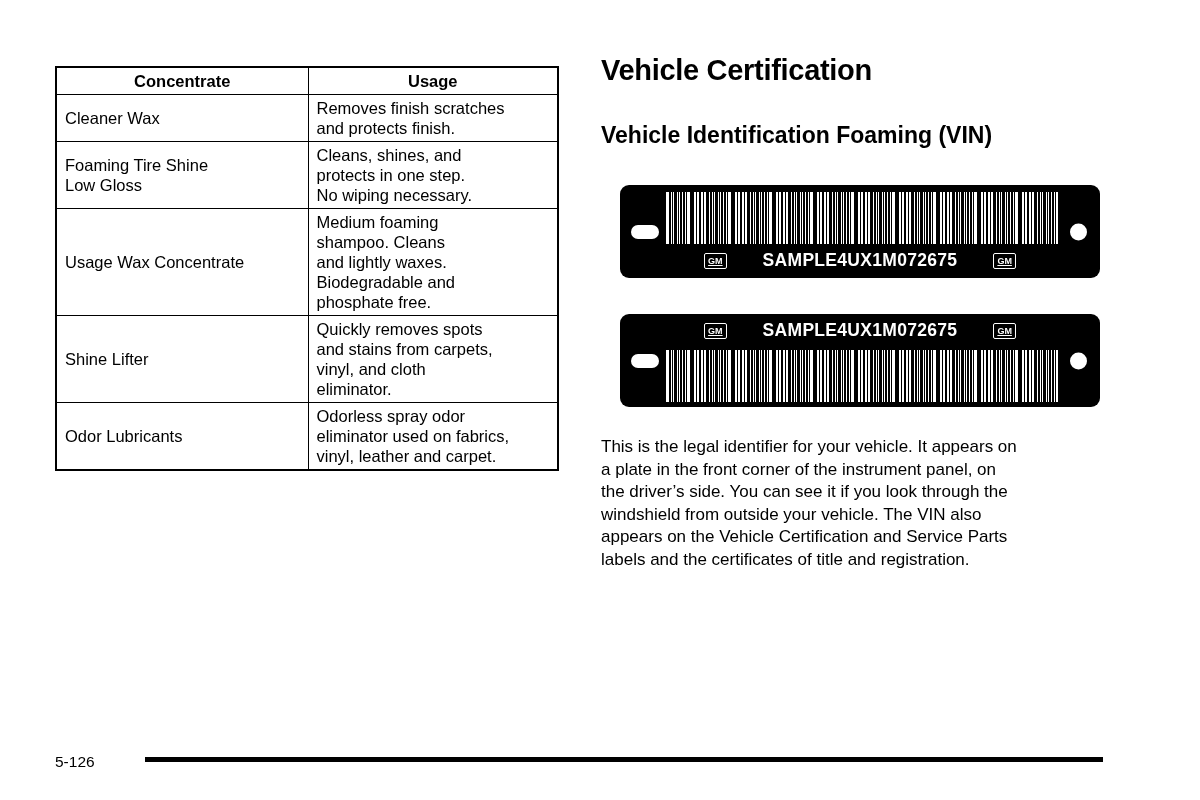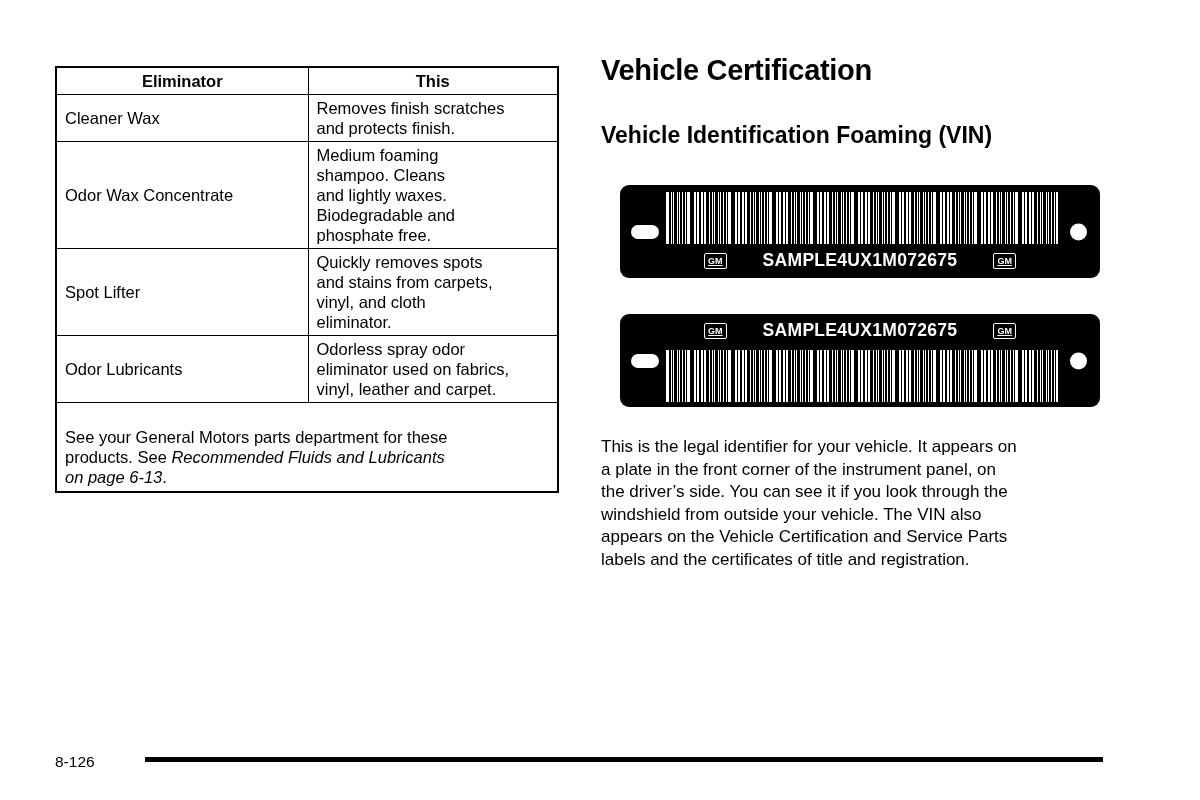--- a/index.html
+++ b/index.html
@@ -103,57 +103,57 @@
   }
 </style>
 </head>
 <body>
 
 <div>
 
   <table class="products-table">
     <thead>
       <tr>
-        <th>Eliminator</th>
-        <th>This</th>
+        <th>Concentrate</th>
+        <th>Usage</th>
       </tr>
     </thead>
     <tbody>
       <tr>
         <td class="desc">Cleaner Wax</td>
         <td class="usage">Removes finish scratches
 and protects finish.</td>
       </tr>
       <tr>
-        <td class="desc">Odor Wax Concentrate</td>
+        <td class="desc">Foaming Tire Shine
+Low Gloss</td>
+        <td class="usage">Cleans, shines, and
+protects in one step.
+No wiping necessary.</td>
+      </tr>
+      <tr>
+        <td class="desc">Usage Wax Concentrate</td>
         <td class="usage">Medium foaming
 shampoo. Cleans
 and lightly waxes.
 Biodegradable and
 phosphate free.</td>
       </tr>
       <tr>
-        <td class="desc">Spot Lifter</td>
+        <td class="desc">Shine Lifter</td>
         <td class="usage">Quickly removes spots
 and stains from carpets,
 vinyl, and cloth
 eliminator.</td>
       </tr>
       <tr>
         <td class="desc">Odor Lubricants</td>
         <td class="usage">Odorless spray odor
 eliminator used on fabrics,
 vinyl, leather and carpet.</td>
-      </tr>
-      <tr>
-        <td class="footer-note" colspan="2">
-          <span>See your General Motors parts department for these
-products. See </span><span class="italic">Recommended Fluids and Lubricants
-on page 6-13</span><span>.</span>
-        </td>
       </tr>
     </tbody>
   </table>
 
   <h1 class="section-title">Vehicle Certification</h1>
   <h2 class="section-subtitle">Vehicle Identification Foaming (VIN)</h2>
 
   <div class="plate plate1">
     <div class="hole-left"></div>
     <div class="barcode"><i style="width:2px;margin-right:1px"></i><i style="width:1px;margin-right:1px"></i><i style="width:3px;margin-right:1px"></i><i style="width:1px;margin-right:1px"></i><i style="width:2px;margin-right:1px"></i><i style="width:2px;margin-right:1px"></i><i style="width:1px;margin-right:3px"></i><i style="width:4px;margin-right:2px"></i><i style="width:1px;margin-right:2px"></i><i style="width:2px;margin-right:2px"></i><i style="width:1px;margin-right:2px"></i><i style="width:3px;margin-right:1px"></i><i style="width:2px;margin-right:1px"></i><i style="width:1px;margin-right:1px"></i><i style="width:3px;margin-right:1px"></i><i style="width:1px;margin-right:1px"></i><i style="width:2px;margin-right:1px"></i><i style="width:2px;margin-right:1px"></i><i style="width:1px;margin-right:3px"></i><i style="width:4px;margin-right:2px"></i><i style="width:1px;margin-right:2px"></i><i style="width:2px;margin-right:2px"></i><i style="width:1px;margin-right:2px"></i><i style="width:3px;margin-right:1px"></i><i style="width:2px;margin-right:1px"></i><i style="width:1px;margin-right:1px"></i><i style="width:3px;margin-right:1px"></i><i style="width:1px;margin-right:1px"></i><i style="width:2px;margin-right:1px"></i><i style="width:2px;margin-right:1px"></i><i style="width:1px;margin-right:3px"></i><i style="width:4px;margin-right:2px"></i><i style="width:1px;margin-right:2px"></i><i style="width:2px;margin-right:2px"></i><i style="width:1px;margin-right:2px"></i><i style="width:3px;margin-right:1px"></i><i style="width:2px;margin-right:1px"></i><i style="width:1px;margin-right:1px"></i><i style="width:3px;margin-right:1px"></i><i style="width:1px;margin-right:1px"></i><i style="width:2px;margin-right:1px"></i><i style="width:2px;margin-right:1px"></i><i style="width:1px;margin-right:3px"></i><i style="width:4px;margin-right:2px"></i><i style="width:1px;margin-right:2px"></i><i style="width:2px;margin-right:2px"></i><i style="width:1px;margin-right:2px"></i><i style="width:3px;margin-right:1px"></i><i style="width:2px;margin-right:1px"></i><i style="width:1px;margin-right:1px"></i><i style="width:3px;margin-right:1px"></i><i style="width:1px;margin-right:1px"></i><i style="width:2px;margin-right:1px"></i><i style="width:2px;margin-right:1px"></i><i style="width:1px;margin-right:3px"></i><i style="width:4px;margin-right:2px"></i><i style="width:1px;margin-right:2px"></i><i style="width:2px;margin-right:2px"></i><i style="width:1px;margin-right:2px"></i><i style="width:3px;margin-right:1px"></i><i style="width:2px;margin-right:1px"></i><i style="width:1px;margin-right:1px"></i><i style="width:3px;margin-right:1px"></i><i style="width:1px;margin-right:1px"></i><i style="width:2px;margin-right:1px"></i><i style="width:2px;margin-right:1px"></i><i style="width:1px;margin-right:3px"></i><i style="width:4px;margin-right:2px"></i><i style="width:1px;margin-right:2px"></i><i style="width:2px;margin-right:2px"></i><i style="width:1px;margin-right:2px"></i><i style="width:3px;margin-right:1px"></i><i style="width:2px;margin-right:1px"></i><i style="width:1px;margin-right:1px"></i><i style="width:3px;margin-right:1px"></i><i style="width:1px;margin-right:1px"></i><i style="width:2px;margin-right:1px"></i><i style="width:2px;margin-right:1px"></i><i style="width:1px;margin-right:3px"></i><i style="width:4px;margin-right:2px"></i><i style="width:1px;margin-right:2px"></i><i style="width:2px;margin-right:2px"></i><i style="width:1px;margin-right:2px"></i><i style="width:3px;margin-right:1px"></i><i style="width:2px;margin-right:1px"></i><i style="width:1px;margin-right:1px"></i><i style="width:3px;margin-right:1px"></i><i style="width:1px;margin-right:1px"></i><i style="width:2px;margin-right:1px"></i><i style="width:2px;margin-right:1px"></i><i style="width:1px;margin-right:3px"></i><i style="width:4px;margin-right:2px"></i><i style="width:1px;margin-right:2px"></i><i style="width:2px;margin-right:2px"></i><i style="width:1px;margin-right:2px"></i><i style="width:3px;margin-right:1px"></i><i style="width:2px;margin-right:1px"></i><i style="width:1px;margin-right:1px"></i><i style="width:3px;margin-right:1px"></i><i style="width:1px;margin-right:1px"></i><i style="width:2px;margin-right:1px"></i><i style="width:2px;margin-right:1px"></i><i style="width:1px;margin-right:3px"></i><i style="width:4px;margin-right:2px"></i><i style="width:1px;margin-right:2px"></i><i style="width:2px;margin-right:2px"></i><i style="width:1px;margin-right:2px"></i><i style="width:3px;margin-right:1px"></i><i style="width:2px;margin-right:1px"></i><i style="width:1px;margin-right:1px"></i><i style="width:3px;margin-right:1px"></i><i style="width:1px;margin-right:1px"></i><i style="width:2px;margin-right:1px"></i><i style="width:2px;margin-right:1px"></i><i style="width:1px;margin-right:3px"></i></div>
@@ -176,16 +176,16 @@
     <div class="hole-right"></div>
   </div>
 
   <p class="body-paragraph">This is the legal identifier for your vehicle. It appears on
 a plate in the front corner of the instrument panel, on
 the driver’s side. You can see it if you look through the
 windshield from outside your vehicle. The VIN also
 appears on the Vehicle Certification and Service Parts
 labels and the certificates of title and registration.</p>
 
-  <span class="page-number">8-126</span>
+  <span class="page-number">5-126</span>
   <div class="footer-rule"></div>
 
 </div>
 
 </body></html>

